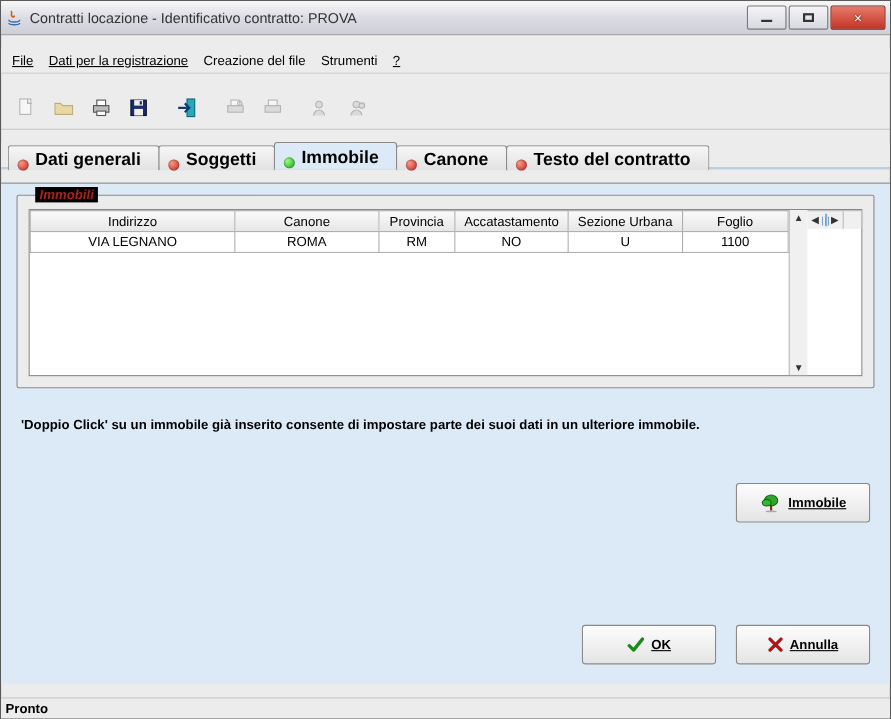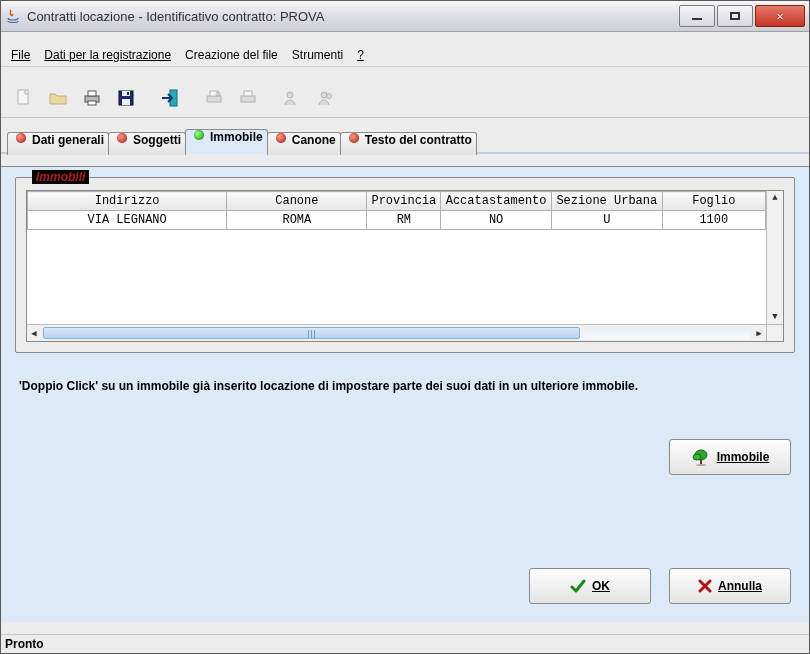--- a/index.html
+++ b/index.html
@@ -112,30 +112,30 @@
     display: flex;
     align-items: flex-end;
     height: 24px;
     padding: 0 6px;
     background:
       linear-gradient(to bottom, #ececec 0, #ececec 22px, #b8cee4 22px, #b8cee4 100%);
   }
   .tab {
     height: 22px;
     display: flex;
-    align-items: flex-start;
-    padding: 0 4px 0 8px;
+    align-items: flex-end;
+    padding: 0 16px 0 8px;
     border: 1px solid #8a8a8a;
     border-bottom: none;
     margin-right: -1px;
     background: linear-gradient(to bottom,#f6f6f6,#e2e2e2);
     border-top-left-radius: 3px;
     border-top-right-radius: 3px;
     font-weight: bold;
-    font-size: 12px;
+    font-size: 16px;
     gap: 6px;
     cursor: default;
     position: relative;
     top: 1px;
   }
   .tab.active {
     background: #dceaf7;
     height: 23px;
     top: 0;
     border-bottom: 1px solid #dceaf7;
@@ -174,22 +174,20 @@
     color: #b02020;
     display: inline-block;
     font-size: 12px;
   }
   .table-wrap {
     margin-top: -10px;
     border: 1px solid #888;
     background: #fff;
     height: 150px;
     display:flex;
-    flex-direction: column;
-    font-family: Liberation Mono, monospace;
   }
   .table-scroll-area { flex:1; overflow:hidden; position:relative;}
   table.data {
     width: 100%;
     border-collapse: collapse;
     table-layout: fixed;
     font-size: 12px;
   }
   table.data th, table.data td {
     border: 1px solid #b0b0b0;
@@ -452,21 +450,21 @@
             <div class="thumb">
                 <div class="grip"></div>
               </div>
           </div>
           <div class="arrow">▶</div>
           <div style="width:16px;border-left:1px solid #bbb;height:100%"></div>
         </div>
       </div>
     </div>
 
-    <div class="hint">'Doppio Click' su un immobile già inserito locazione di impostare parte dei suoi dati in un ulteriore immobile.</div>
+    <div class="hint">'Doppio Click' su un immobile già inserito consente di impostare parte dei suoi dati in un ulteriore immobile.</div>
 
     <div class="btn-row-right">
       <div class="btn">
         <span>
           <svg width="20" height="18" viewBox="0 0 20 18">
             <ellipse cx="10" cy="7" rx="6" ry="5" fill="#2fa52f" stroke="#0e6a0e"></ellipse>
             <ellipse cx="6" cy="9" rx="4" ry="3" fill="#37b537" stroke="#0e6a0e"></ellipse>
             <rect x="9" y="11" width="2" height="5" fill="#6a3a1a"></rect>
             <ellipse cx="10" cy="17" rx="5" ry="1" fill="#6a3a1a" opacity=".4"></ellipse>
           </svg>

